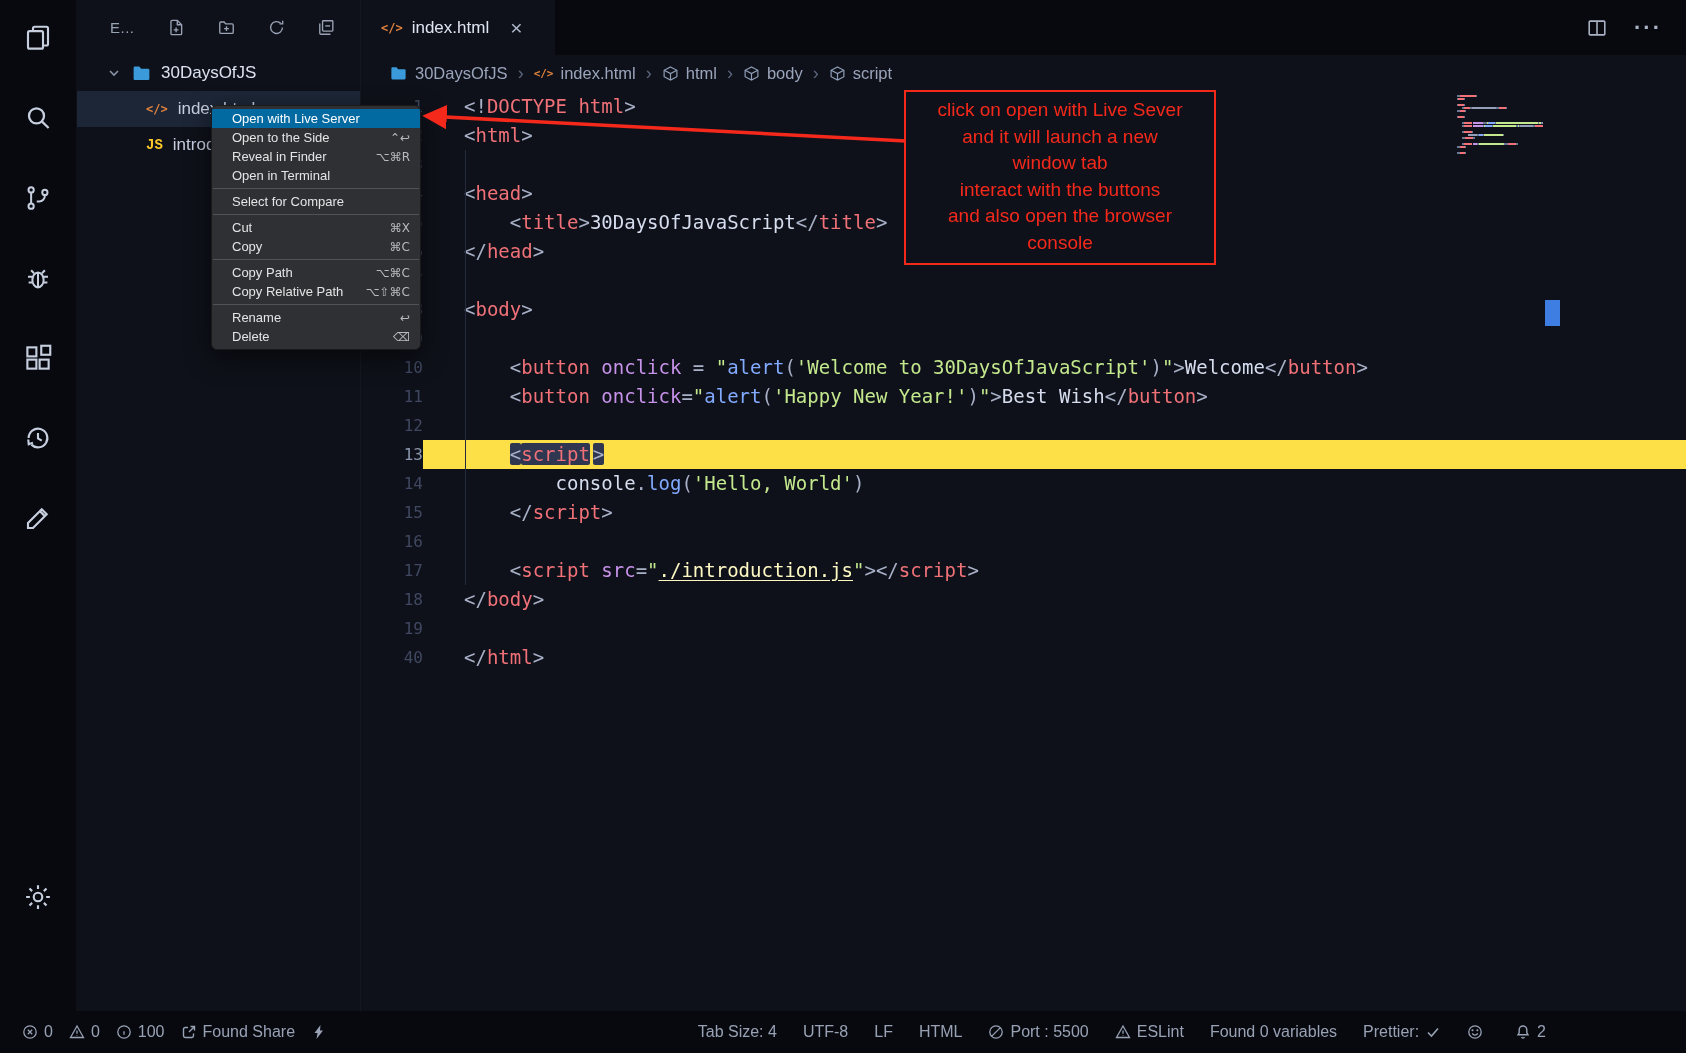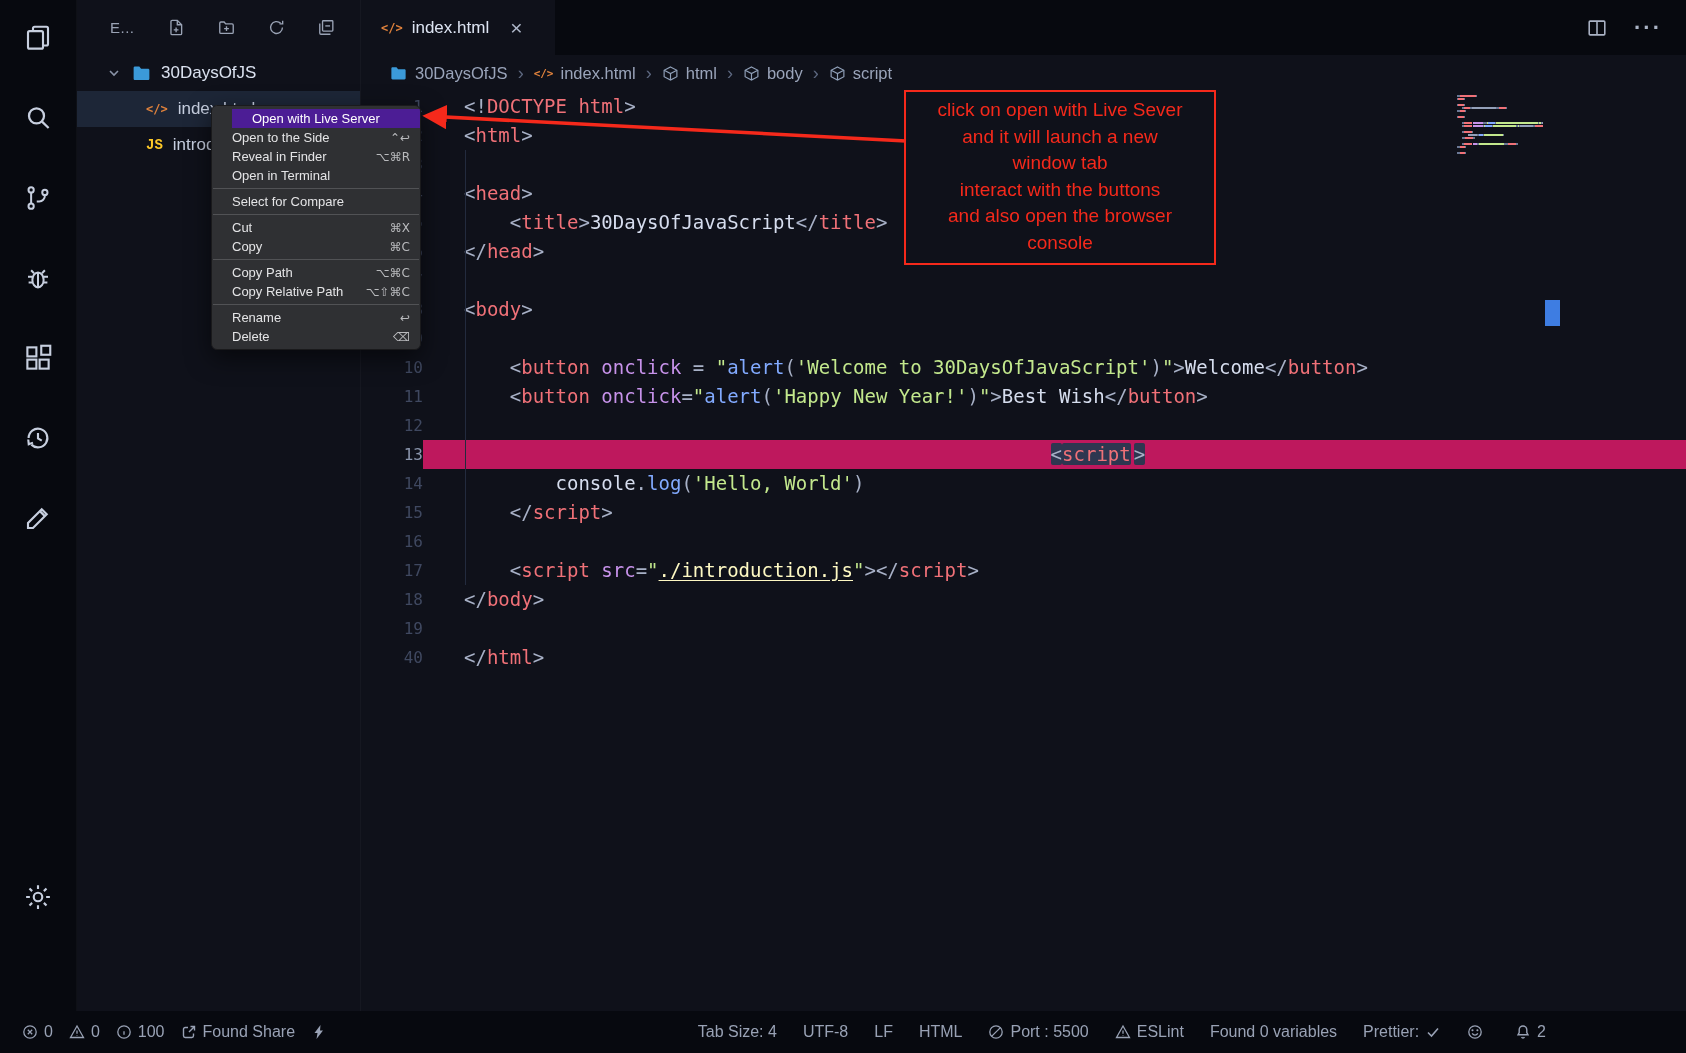--- a/index.html
+++ b/index.html
@@ -49,21 +49,21 @@
   .bc-icon-folder svg{width:19px;height:19px;display:block;}
   .bc-icon-symbol svg{width:17px;height:17px;display:block;}
   .bc-icon-html{color:#e0823c;font-weight:bold;font-size:11px;font-family:"DejaVu Sans Mono",monospace;}
 
   .code-area{position:absolute;top:92px;left:0;right:0;bottom:0;overflow:hidden;}
   .indent-guide{position:absolute;left:104px;top:58px;width:1px;height:435px;background:#232b3e;}
   .line{display:flex;height:29px;line-height:29px;font-family:"DejaVu Sans Mono",monospace;
         font-size:19px;white-space:pre;}
   .num{width:62px;text-align:right;color:#3f4860;font-size:16px;flex:none;}
   .content{padding-left:41px;flex:1;}
-  .line.current .content{background:#be185d;text-align:center;}
+  .line.current .content{background:#fde047;}
   .line.current .num{color:#8b96ad;}
   .tk-w{color:transparent;}
   .tk-x{color:#d6ddee;}
   .tk-p{color:#a8b1c7;}
   .tk-t{color:#f07178;}
   .tk-a{color:#c792ea;}
   .tk-s{color:#c3e88d;}
   .tk-f{color:#82aaff;}
   .tk-u{color:#fef9c3;text-decoration:underline;text-underline-offset:3px;}
   .hl{background:#2e3650;border-radius:2px;}
@@ -73,21 +73,21 @@
   .mm-line{height:2px;margin-bottom:1px;display:flex;overflow:hidden;}
   .mm-seg{height:2px;flex:none;}
   .overview-marker{position:absolute;top:208px;right:126px;width:15px;height:26px;background:#3e7de2;}
 
   
   .context-menu{position:absolute;left:211px;top:105px;width:208px;background:#2f3033;
                 border:1px solid #1a1a1c;border-radius:6px;padding:3px 0;z-index:30;
                 box-shadow:0 8px 24px rgba(0,0,0,.55);font-size:13px;color:#e4e4e6;overflow:hidden;}
   .menu-item{height:19px;display:flex;align-items:center;justify-content:space-between;
              padding:0 10px 0 20px;cursor:pointer;}
-  .menu-item.selected{background:#4c1d95;color:#fff;margin-left:20px;}
+  .menu-item.selected{background:#0369a1;color:#fff;}
   .menu-shortcut{color:#b9babd;font-family:"DejaVu Sans",sans-serif;font-size:12px;}
   .menu-item.selected .menu-shortcut{color:#fff;}
   .menu-sep{height:1px;background:#515255;margin:3px 1px;}
 
   
   .annotation-box{position:absolute;left:904px;top:90px;width:304px;border:2px solid #f5291b;
                   color:#f5291b;z-index:20;padding:5px 2px 7px;text-align:center;
                   font-size:19px;line-height:26.5px;}
   .arrow-overlay{position:absolute;left:0;top:0;width:1686px;height:1053px;z-index:40;pointer-events:none;}
 

